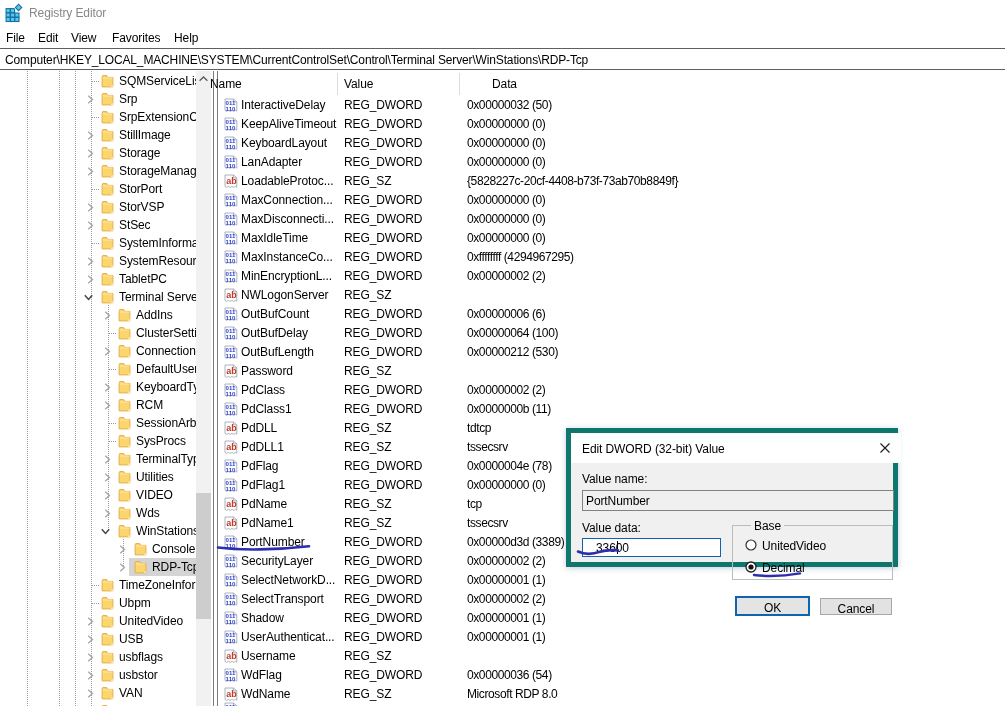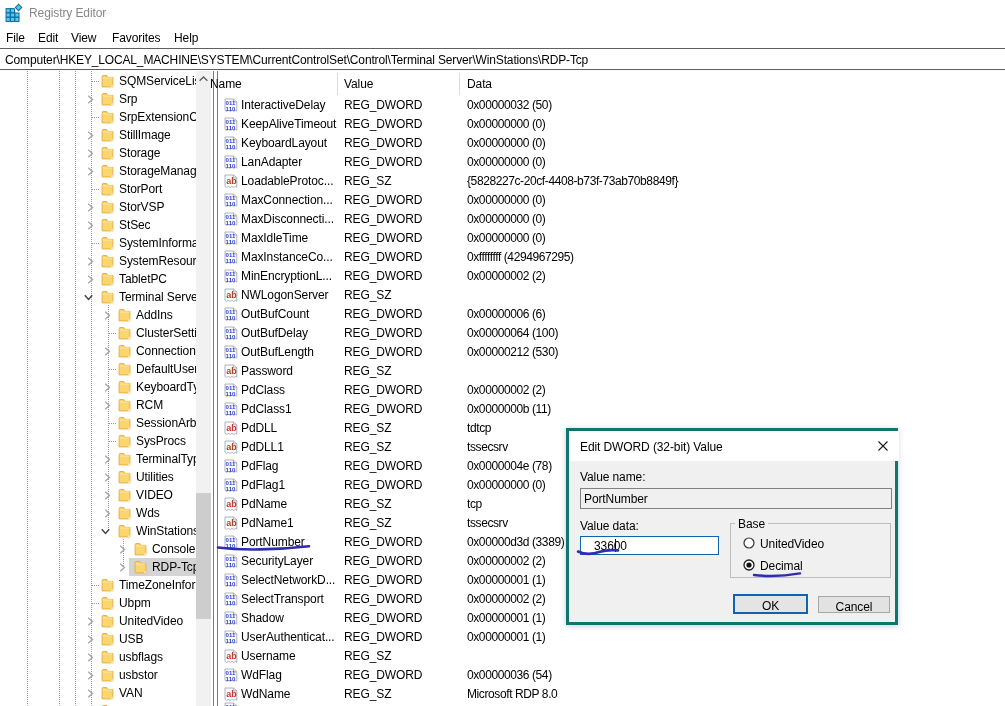--- a/index.html
+++ b/index.html
@@ -350,21 +350,21 @@
 <svg class="abs" style="left:199px;top:76px" width="9" height="6" viewBox="0 0 9 6">
  <path d="M0.6 4.8 L4.5 1 L8.4 4.8" fill="none" stroke="#5b5b5b" stroke-width="1.3"></path>
   </svg>
 <div class="abs" style="left:196px;top:493px;width:15px;height:126px;background:#cdcdcd"></div>
 
 <div class="abs" style="left:213px;top:71px;width:1px;height:635px;background:#7a7a7a"></div>
 <div class="abs" style="left:217px;top:71px;width:1px;height:635px;background:#7a7a7a"></div>
 
 <div class="abs t12" style="left:210px;top:77px">Name</div>
 <div class="abs t12" style="left:344px;top:77px">Value</div>
-<div class="abs t12" style="left:467px;top:77px">Data</div>
+<div class="abs t12" style="left:492px;top:77px">Data</div>
 <div class="abs" style="left:337px;top:73px;width:1px;height:22px;background:#dcdcdc"></div>
 <div class="abs" style="left:459px;top:73px;width:1px;height:22px;background:#dcdcdc"></div>
 <div class="abs" style="left:224px;top:98px;width:14px;height:15px"><svg width="14" height="15" viewBox="0 0 14 15">
       <path d="M1 1 L9.5 1 L12.8 3.8 L12.8 13.2 L11.5 12.4 L9.8 13.4 L8 12.4 L6.2 13.4 L4.4 12.4 L2.6 13.4 L1 12.4 Z" fill="#fdfdfd" stroke="#9aa0b0" stroke-width="0.8" stroke-linejoin="round"></path>
       <path d="M9.4 1 L9.4 3.9 L12.8 3.9" fill="none" stroke="#9aa0b0" stroke-width="0.8"></path>
       <text x="1.6" y="6.8" font-family="Liberation Sans" font-size="6.1" font-weight="bold" fill="#2b3fd1">011</text>
       <text x="1.6" y="12.6" font-family="Liberation Sans" font-size="6.1" font-weight="bold" fill="#2b3fd1">110</text>
     </svg></div>
 <div class="abs row-label" style="left:241px;top:98px">InteractiveDelay</div>
 <div class="abs row-label" style="left:344px;top:98px">REG_DWORD</div>
@@ -636,38 +636,38 @@
 <div class="abs row-label" style="left:241px;top:687px">WdName</div>
 <div class="abs row-label" style="left:344px;top:687px">REG_SZ</div>
 <div class="abs data" style="left:467px;top:687px">Microsoft RDP 8.0</div>
 <div class="abs" style="left:224px;top:702px;width:14px;height:15px;overflow:hidden"><svg width="14" height="15" viewBox="0 0 14 15">
       <path d="M1 1 L9.5 1 L12.8 3.8 L12.8 13.2 L11.5 12.4 L9.8 13.4 L8 12.4 L6.2 13.4 L4.4 12.4 L2.6 13.4 L1 12.4 Z" fill="#fdfdfd" stroke="#9aa0b0" stroke-width="0.8" stroke-linejoin="round"></path>
       <path d="M9.4 1 L9.4 3.9 L12.8 3.9" fill="none" stroke="#9aa0b0" stroke-width="0.8"></path>
       <text x="1.6" y="6.8" font-family="Liberation Sans" font-size="6.1" font-weight="bold" fill="#2b3fd1">011</text>
       <text x="1.6" y="12.6" font-family="Liberation Sans" font-size="6.1" font-weight="bold" fill="#2b3fd1">110</text>
     </svg></div>
 
-<div class="abs" style="left:566px;top:428px;width:332px;height:197px;background:#f0f0f0;border:3px solid #0f766e;box-shadow:0 1px 6px rgba(80,110,150,0.35)">
+<div class="abs" style="left:566px;top:428px;width:332px;height:139px;background:#f0f0f0;border:5px solid #0f766e;box-shadow:0 1px 6px rgba(80,110,150,0.35)">
   <div class="abs" style="left:0;top:0;width:330px;height:30px;background:#fff"></div>
   <div class="abs t12" style="left:11px;top:9px">Edit DWORD (32-bit) Value</div>
   <svg class="abs" style="left:308px;top:9px" width="12" height="12" viewBox="0 0 12 12">
     <path d="M1.5 1.5 L10.5 10.5 M10.5 1.5 L1.5 10.5" stroke="#1a1a1a" stroke-width="1.1"></path>
     </svg>
   <div class="abs t12" style="left:11px;top:39px">Value name:</div>
   <div class="abs" style="left:11px;top:57px;width:312px;height:21px;background:#f0f0f0;border:1px solid #828282">
     <div class="abs t12" style="left:3px;top:3px">PortNumber</div>
     </div>
   <div class="abs t12" style="left:11px;top:88px">Value data:</div>
   <div class="abs" style="left:11px;top:105px;width:139px;height:19px;background:#fff;border:1px solid #0f64ad">
     <div class="abs t12" style="left:13px;top:2px">33600</div>
     <div class="abs" style="left:34px;top:2px;width:1px;height:13px;background:#000"></div>
     </div>
 
   <div class="abs" style="left:161px;top:92px;width:161px;height:55px;border:1px solid #bcbcbc"></div>
-  <div class="abs t12" style="left:166px;top:86px;background:#f0f0f0;padding:0 3px">Base</div>
+  <div class="abs t12" style="left:180px;top:86px;background:#f0f0f0;padding:0 3px">Base</div>
   <svg class="abs" style="left:174px;top:106px" width="12" height="12" viewBox="0 0 12 12">
     <circle cx="6" cy="6" r="5" fill="#fff" stroke="#333333" stroke-width="1.2"></circle>
     </svg>
   <div class="abs t12" style="left:191px;top:106px">UnitedVideo</div>
   <svg class="abs" style="left:174px;top:128px" width="12" height="12" viewBox="0 0 12 12">
     <circle cx="6" cy="6" r="5" fill="#fff" stroke="#1f1f1f" stroke-width="1.3"></circle>
     <circle cx="6" cy="6" r="2.6" fill="#111"></circle>
     </svg>
   <div class="abs t12" style="left:191px;top:128px">Decimal</div>
 

